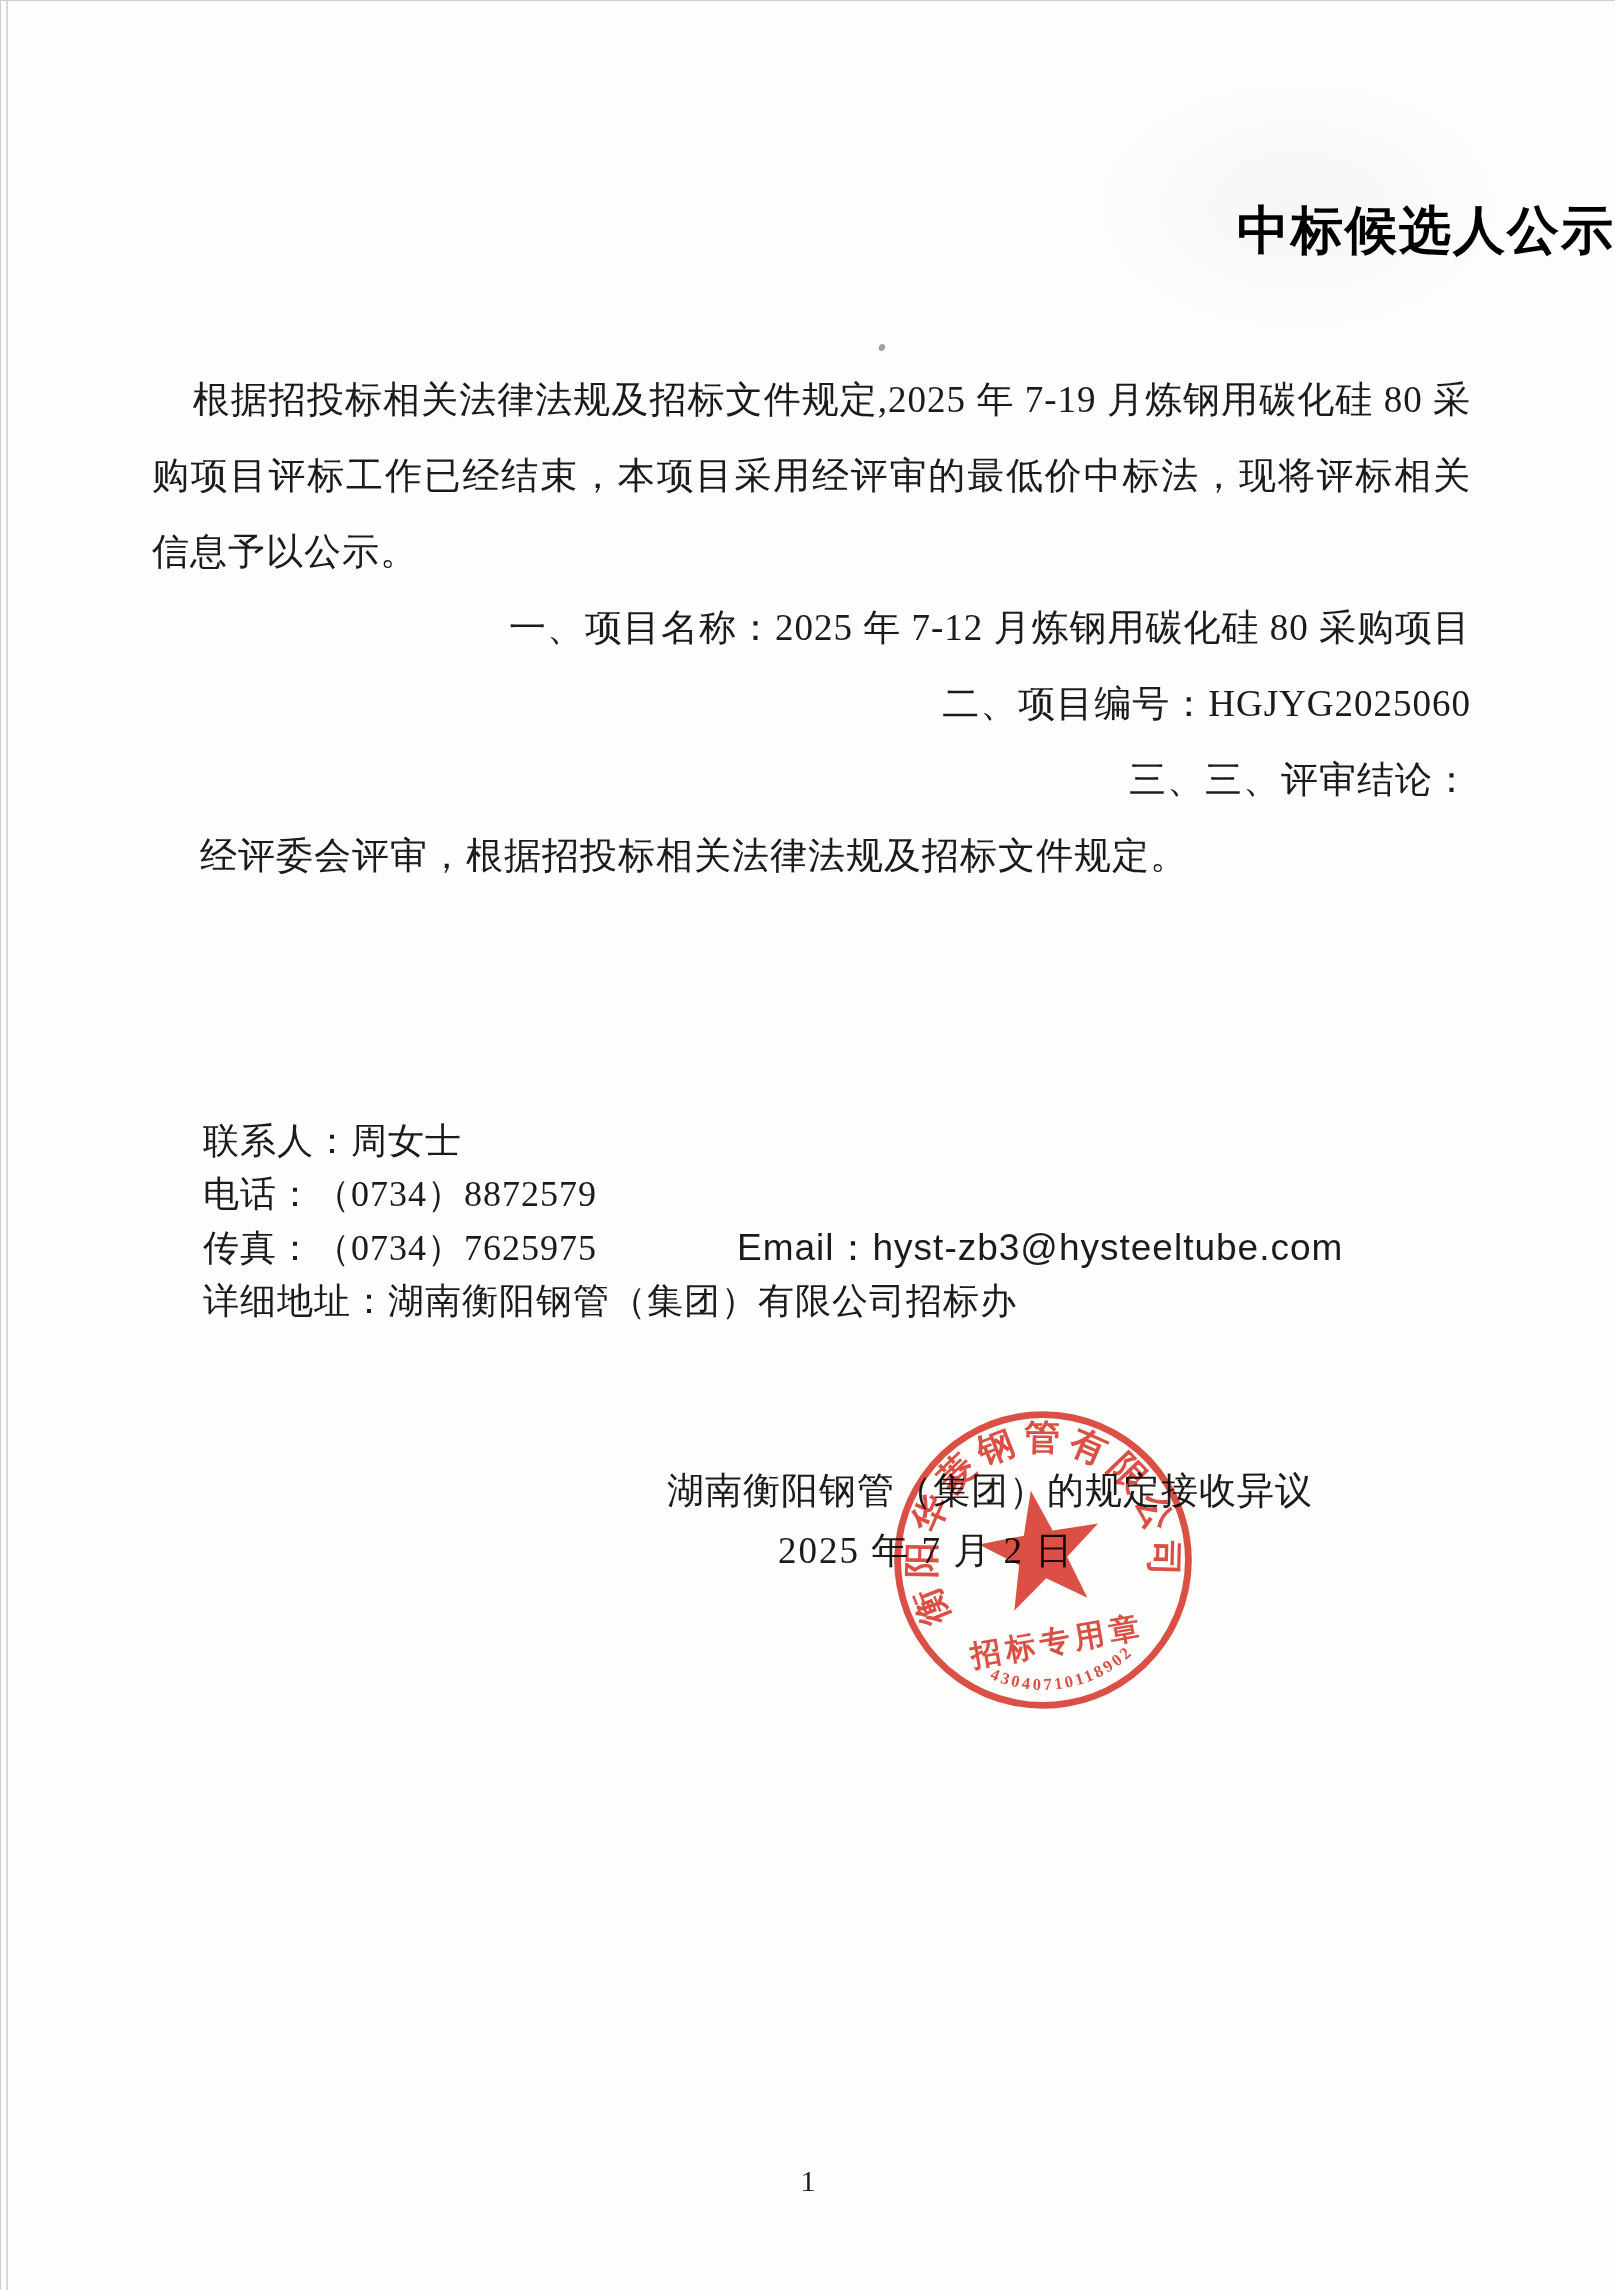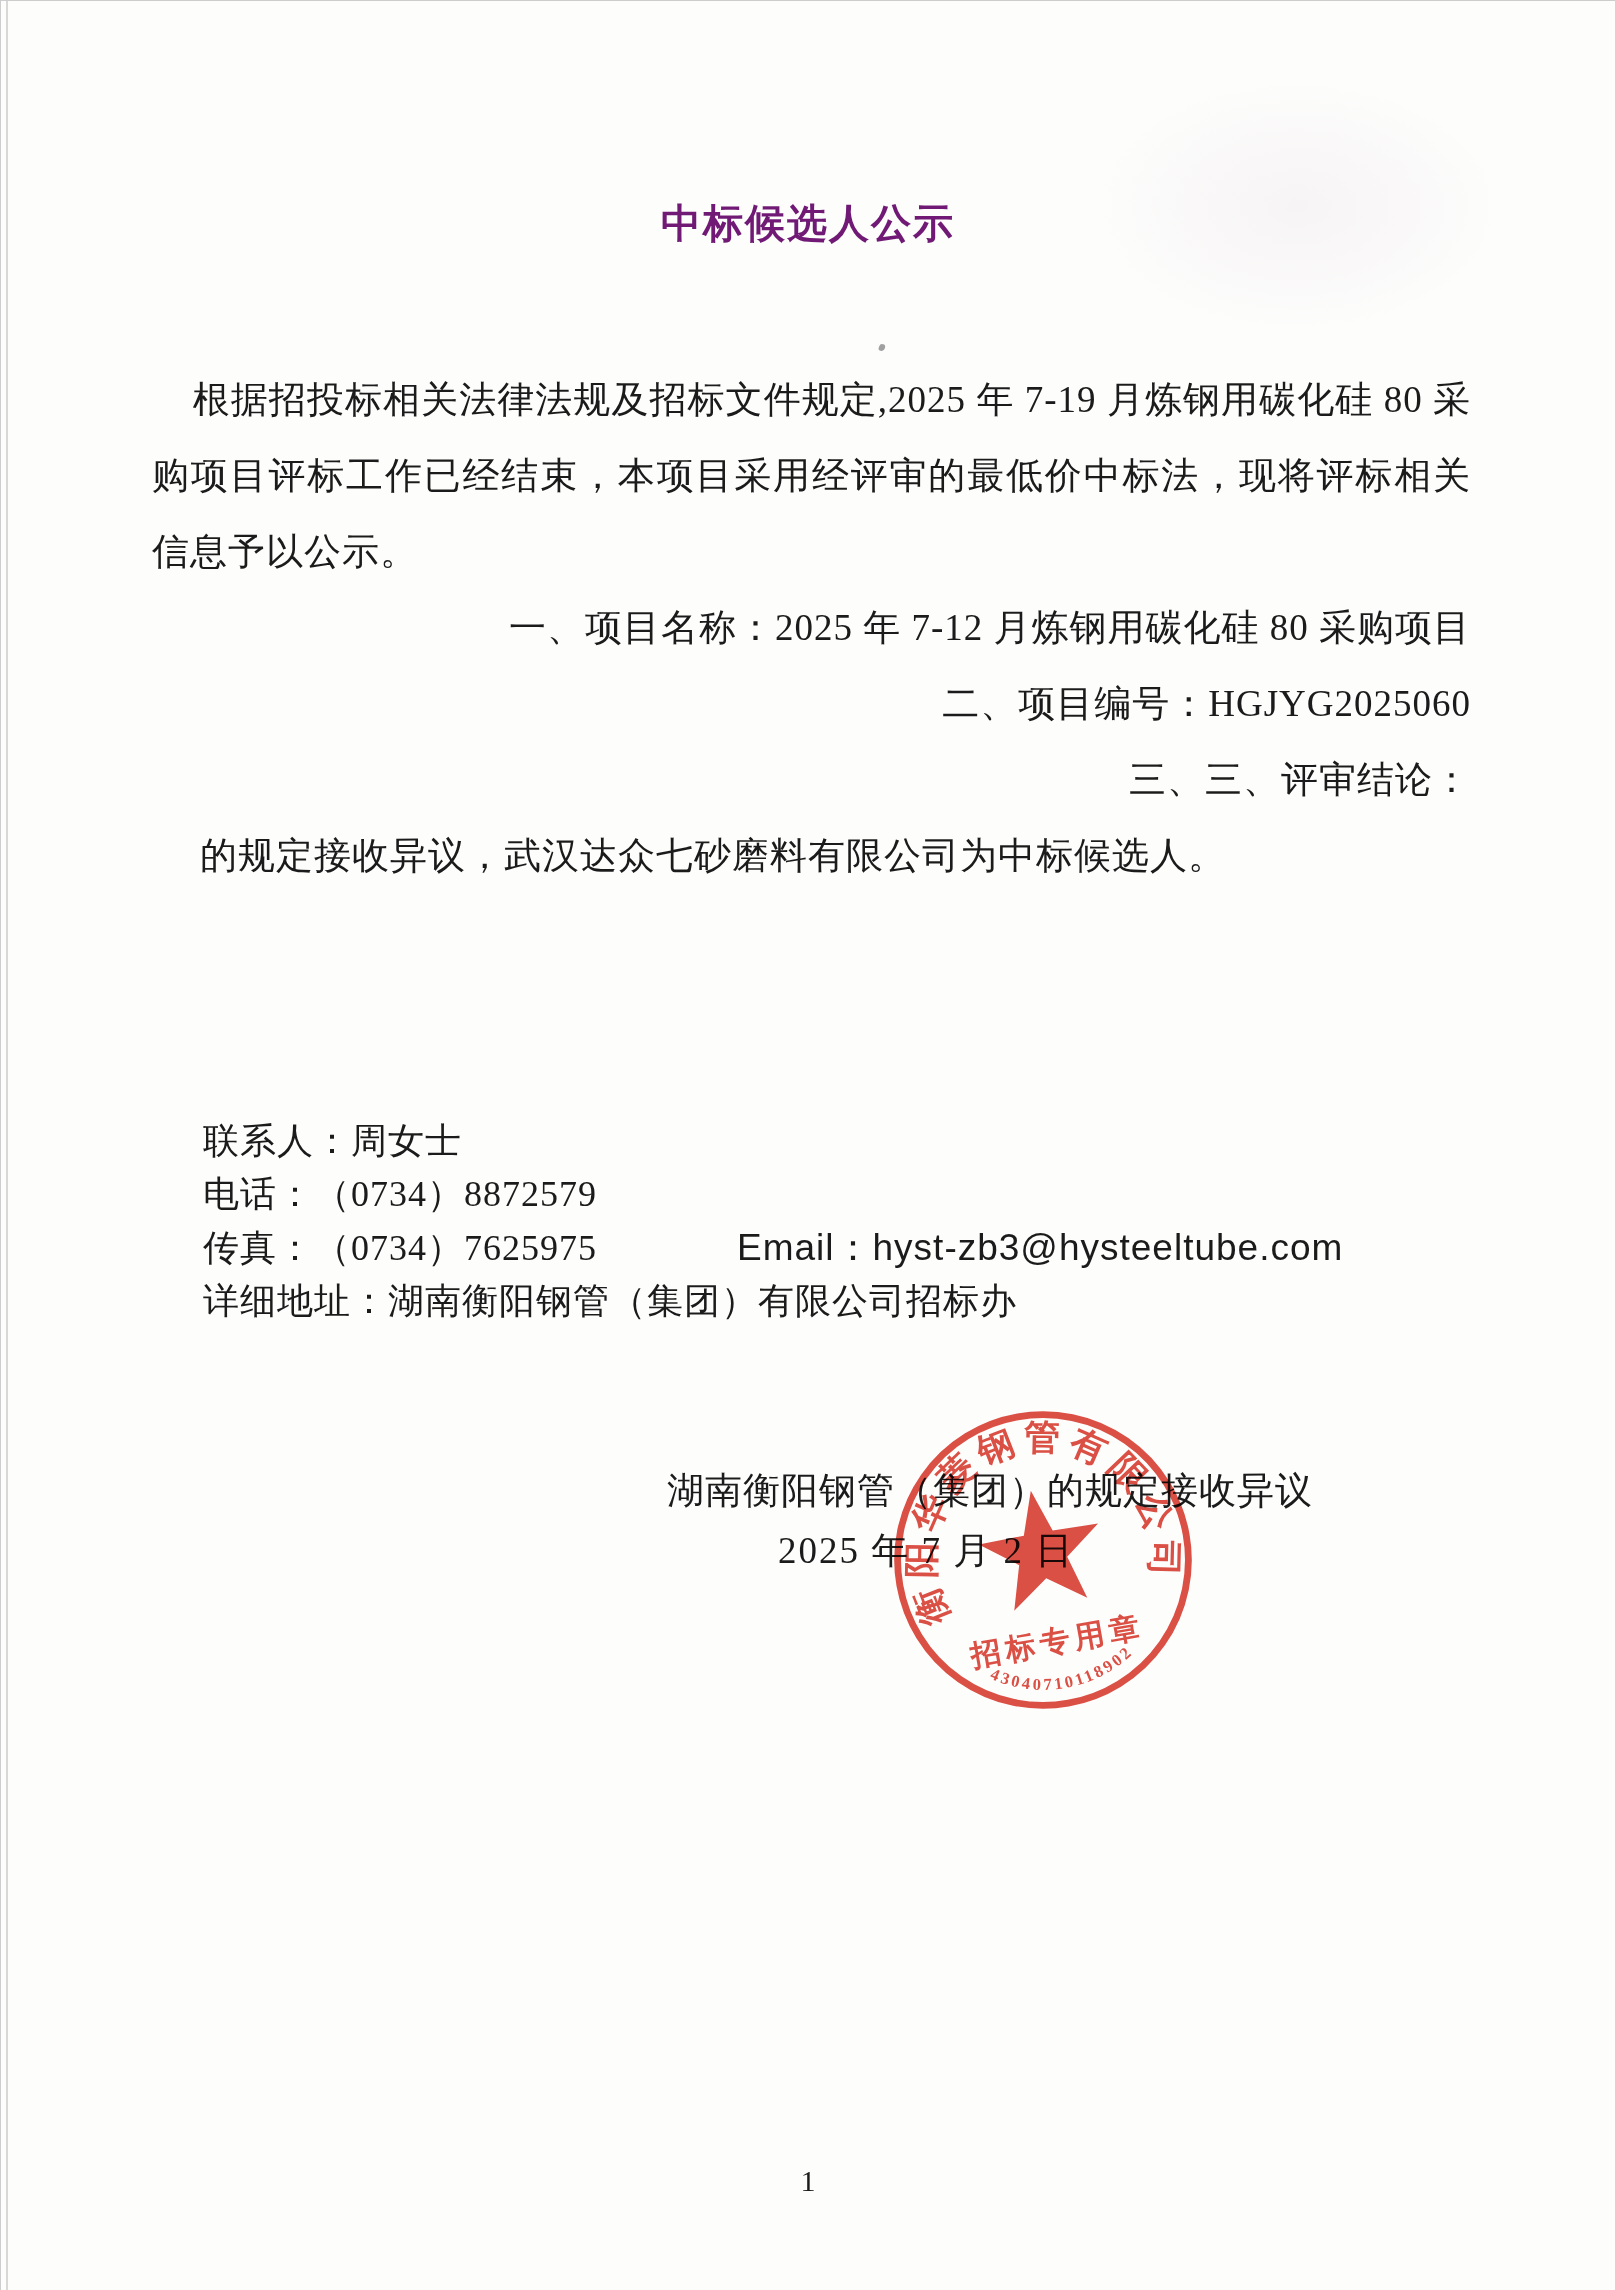--- a/index.html
+++ b/index.html
@@ -26,26 +26,26 @@
     background: radial-gradient(ellipse at center, rgba(190,165,180,0.10), rgba(190,165,180,0) 70%);
   }
   .scan-dot {
     position: absolute; left: 878px; top: 343px; width: 5.9px; height: 6.8px;
     background: #6f6f6f; border-radius: 50% 50% 60% 40%; opacity: .65;
     transform: rotate(20deg);
   }
 
   .doc-title {
     position: absolute; top: 195px; left: 0; width: 100%;
-    text-align: center;
+    text-align: right;
     font-family: "Liberation Sans", "DejaVu Sans", sans-serif;
     font-weight: 700;
-    font-size: 40px;
+    font-size: 52px;
     letter-spacing: 2px;
-    color: #701a75;
+    color: #000000;
   }
 
   .body-block {
     position: absolute; left: 151px; top: 361px; width: 1319px;
     font-size: 37px;
     line-height: 76px;
     letter-spacing: 1px;
   }
   .para-intro   { text-indent: 1.1em; text-align: justify; }
   .item-line    { text-align: right; }
@@ -86,21 +86,21 @@
   <div class="scan-smudge"></div>
   <div class="scan-dot"></div>
 
   <div class="doc-title">中标候选人公示</div>
 
   <div class="body-block">
     <p class="para-intro">根据招投标相关法律法规及招标文件规定,2025 年 7-19 月炼钢用碳化硅 80 采购项目评标工作已经结束，本项目采用经评审的最低价中标法，现将评标相关信息予以公示。</p>
     <div class="item-line">一、项目名称：2025 年 7-12 月炼钢用碳化硅 80 采购项目</div>
     <div class="item-line">二、项目编号：HGJYG2025060</div>
     <div class="item-line">三、三、评审结论：</div>
-    <p class="para-conc">的规定接收异议，武汉达众七砂磨料有限公司为中标候选人。</p>
+    <p class="para-conc">经评委会评审，根据招投标相关法律法规及招标文件规定。</p>
   </div>
 
   <div class="contact-block">
     <div>联系人：周女士</div>
     <div>电话：（0734）8872579</div>
     <div class="contact-row">
       <span class="fax-cell">传真：（0734）7625975</span><span class="mono">Email：hyst-zb3@hysteeltube.com</span>
     </div>
     <div>详细地址：湖南衡阳钢管（集团）有限公司招标办</div>
   </div>

